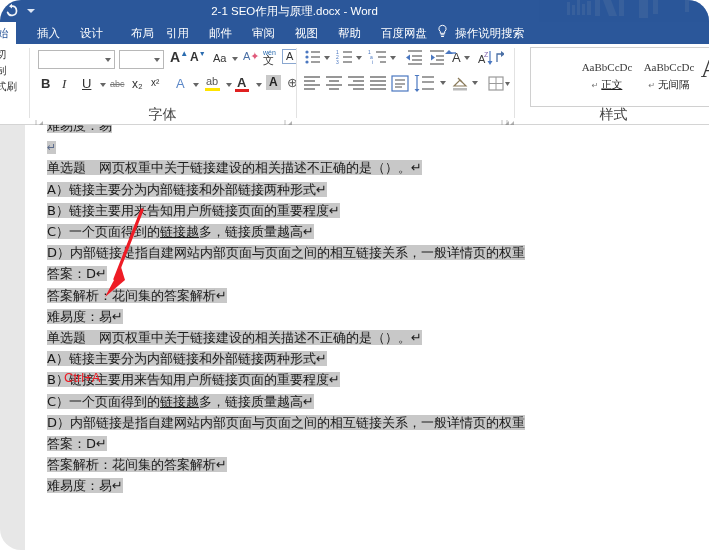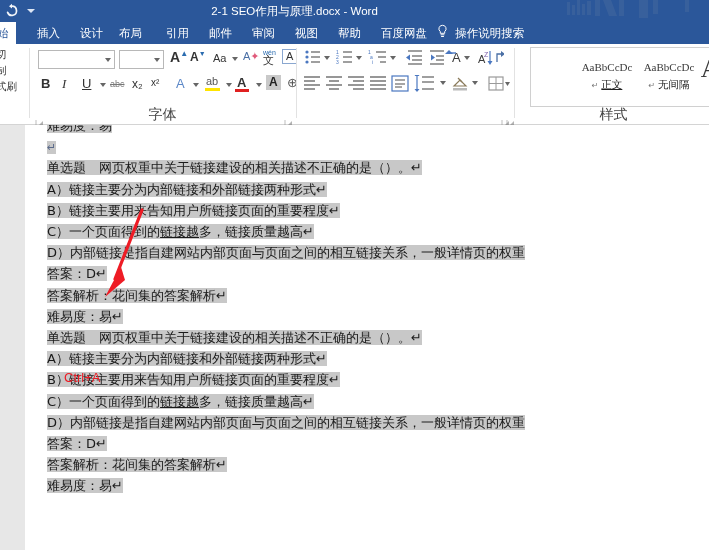--- a/index.html
+++ b/index.html
@@ -2,21 +2,21 @@
 <html><head>
 <meta charset="utf-8">
 <style>
   * { box-sizing: border-box; margin: 0; padding: 0; }
   html, body {
     width: 709px; height: 550px;
     overflow: hidden;
     font-family: "Liberation Sans", "DejaVu Sans", sans-serif;
     background: #ffffff;
   }
-  #app { position: relative; width: 709px; height: 550px; overflow: hidden; }
+  #app { position: relative; width: 709px; height: 550px; overflow: hidden; border-radius: 21px; }
 
   
   .titlebar {
     position: absolute; left: 0; top: 0; width: 709px; height: 22px;
     background: #2b579a; color: #ffffff;
   }
   .tb-deco {
     position: absolute; top: 0; right: 0; width: 170px; height: 22px;
     overflow: hidden; opacity: .55;
   }
@@ -176,21 +176,21 @@
   <div class="tabstrip">
     <div class="tab active" style="left:-10px;">
       <span>始</span>
     </div>
     <div class="tab" style="left:30px;">
       <span>插入</span>
     </div>
     <div class="tab" style="left:73px;">
       <span>设计</span>
     </div>
-    <div class="tab" style="left:112px;">
+    <div class="tab" style="left:124px;">
       <span>布局</span>
     </div>
     <div class="tab" style="left:159px;">
       <span>引用</span>
     </div>
     <div class="tab" style="left:202px;">
       <span>邮件</span>
     </div>
     <div class="tab" style="left:245px;">
       <span>审阅</span>

